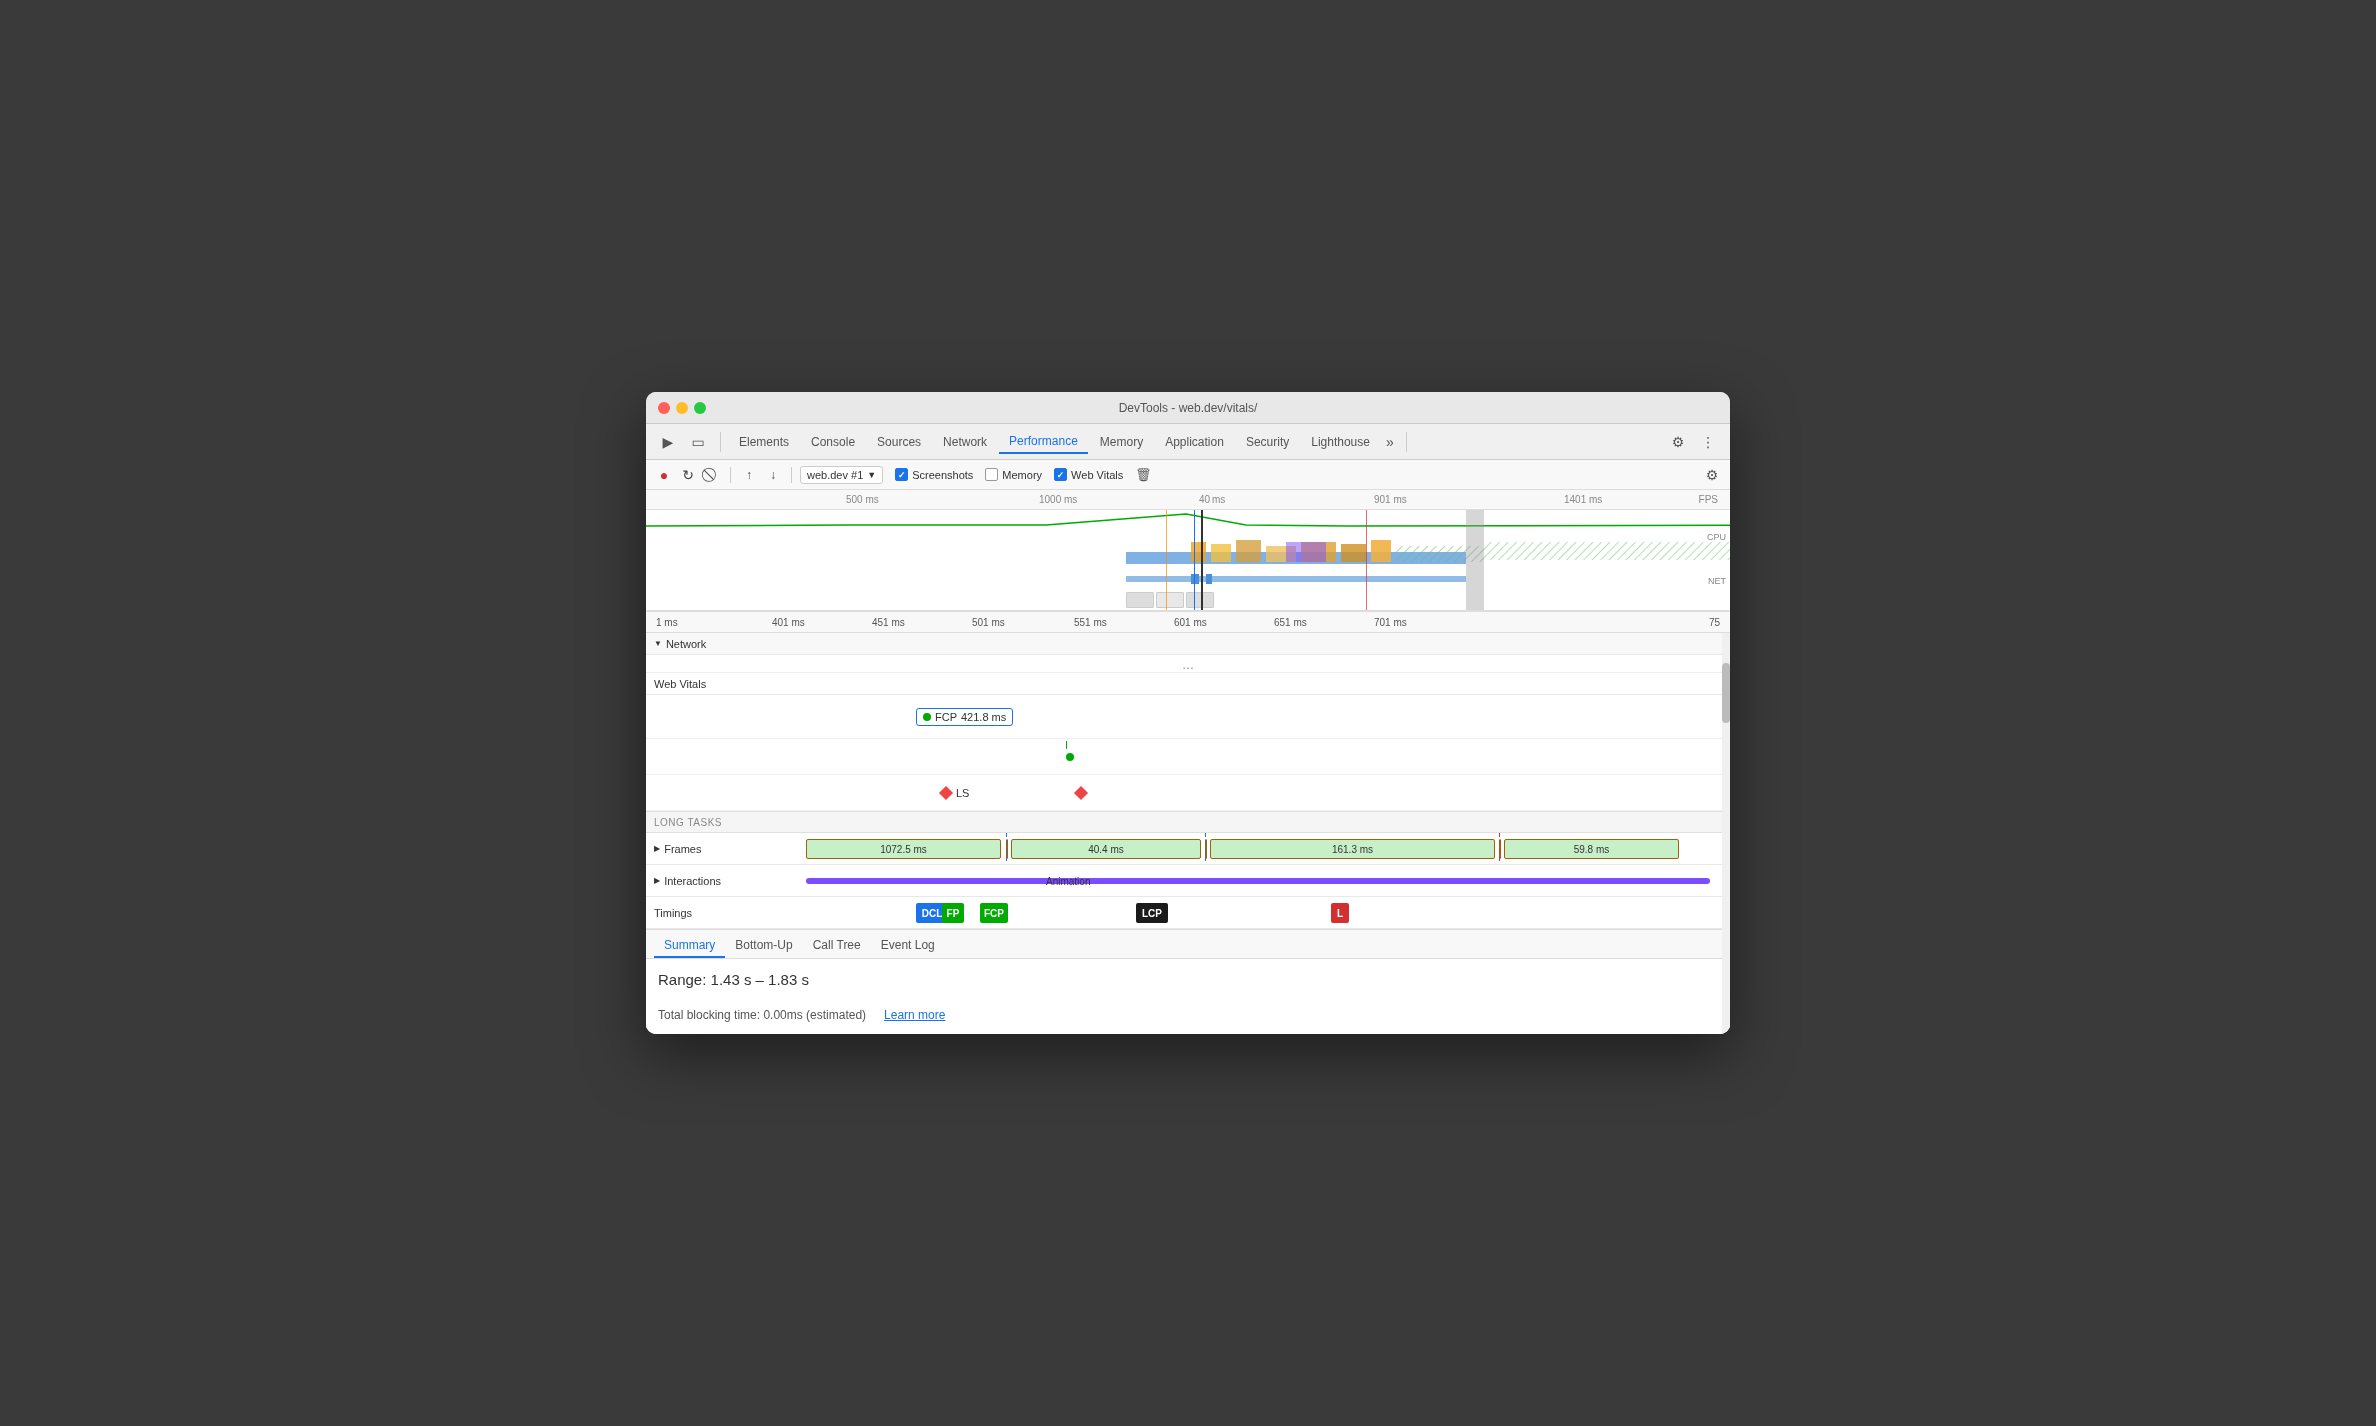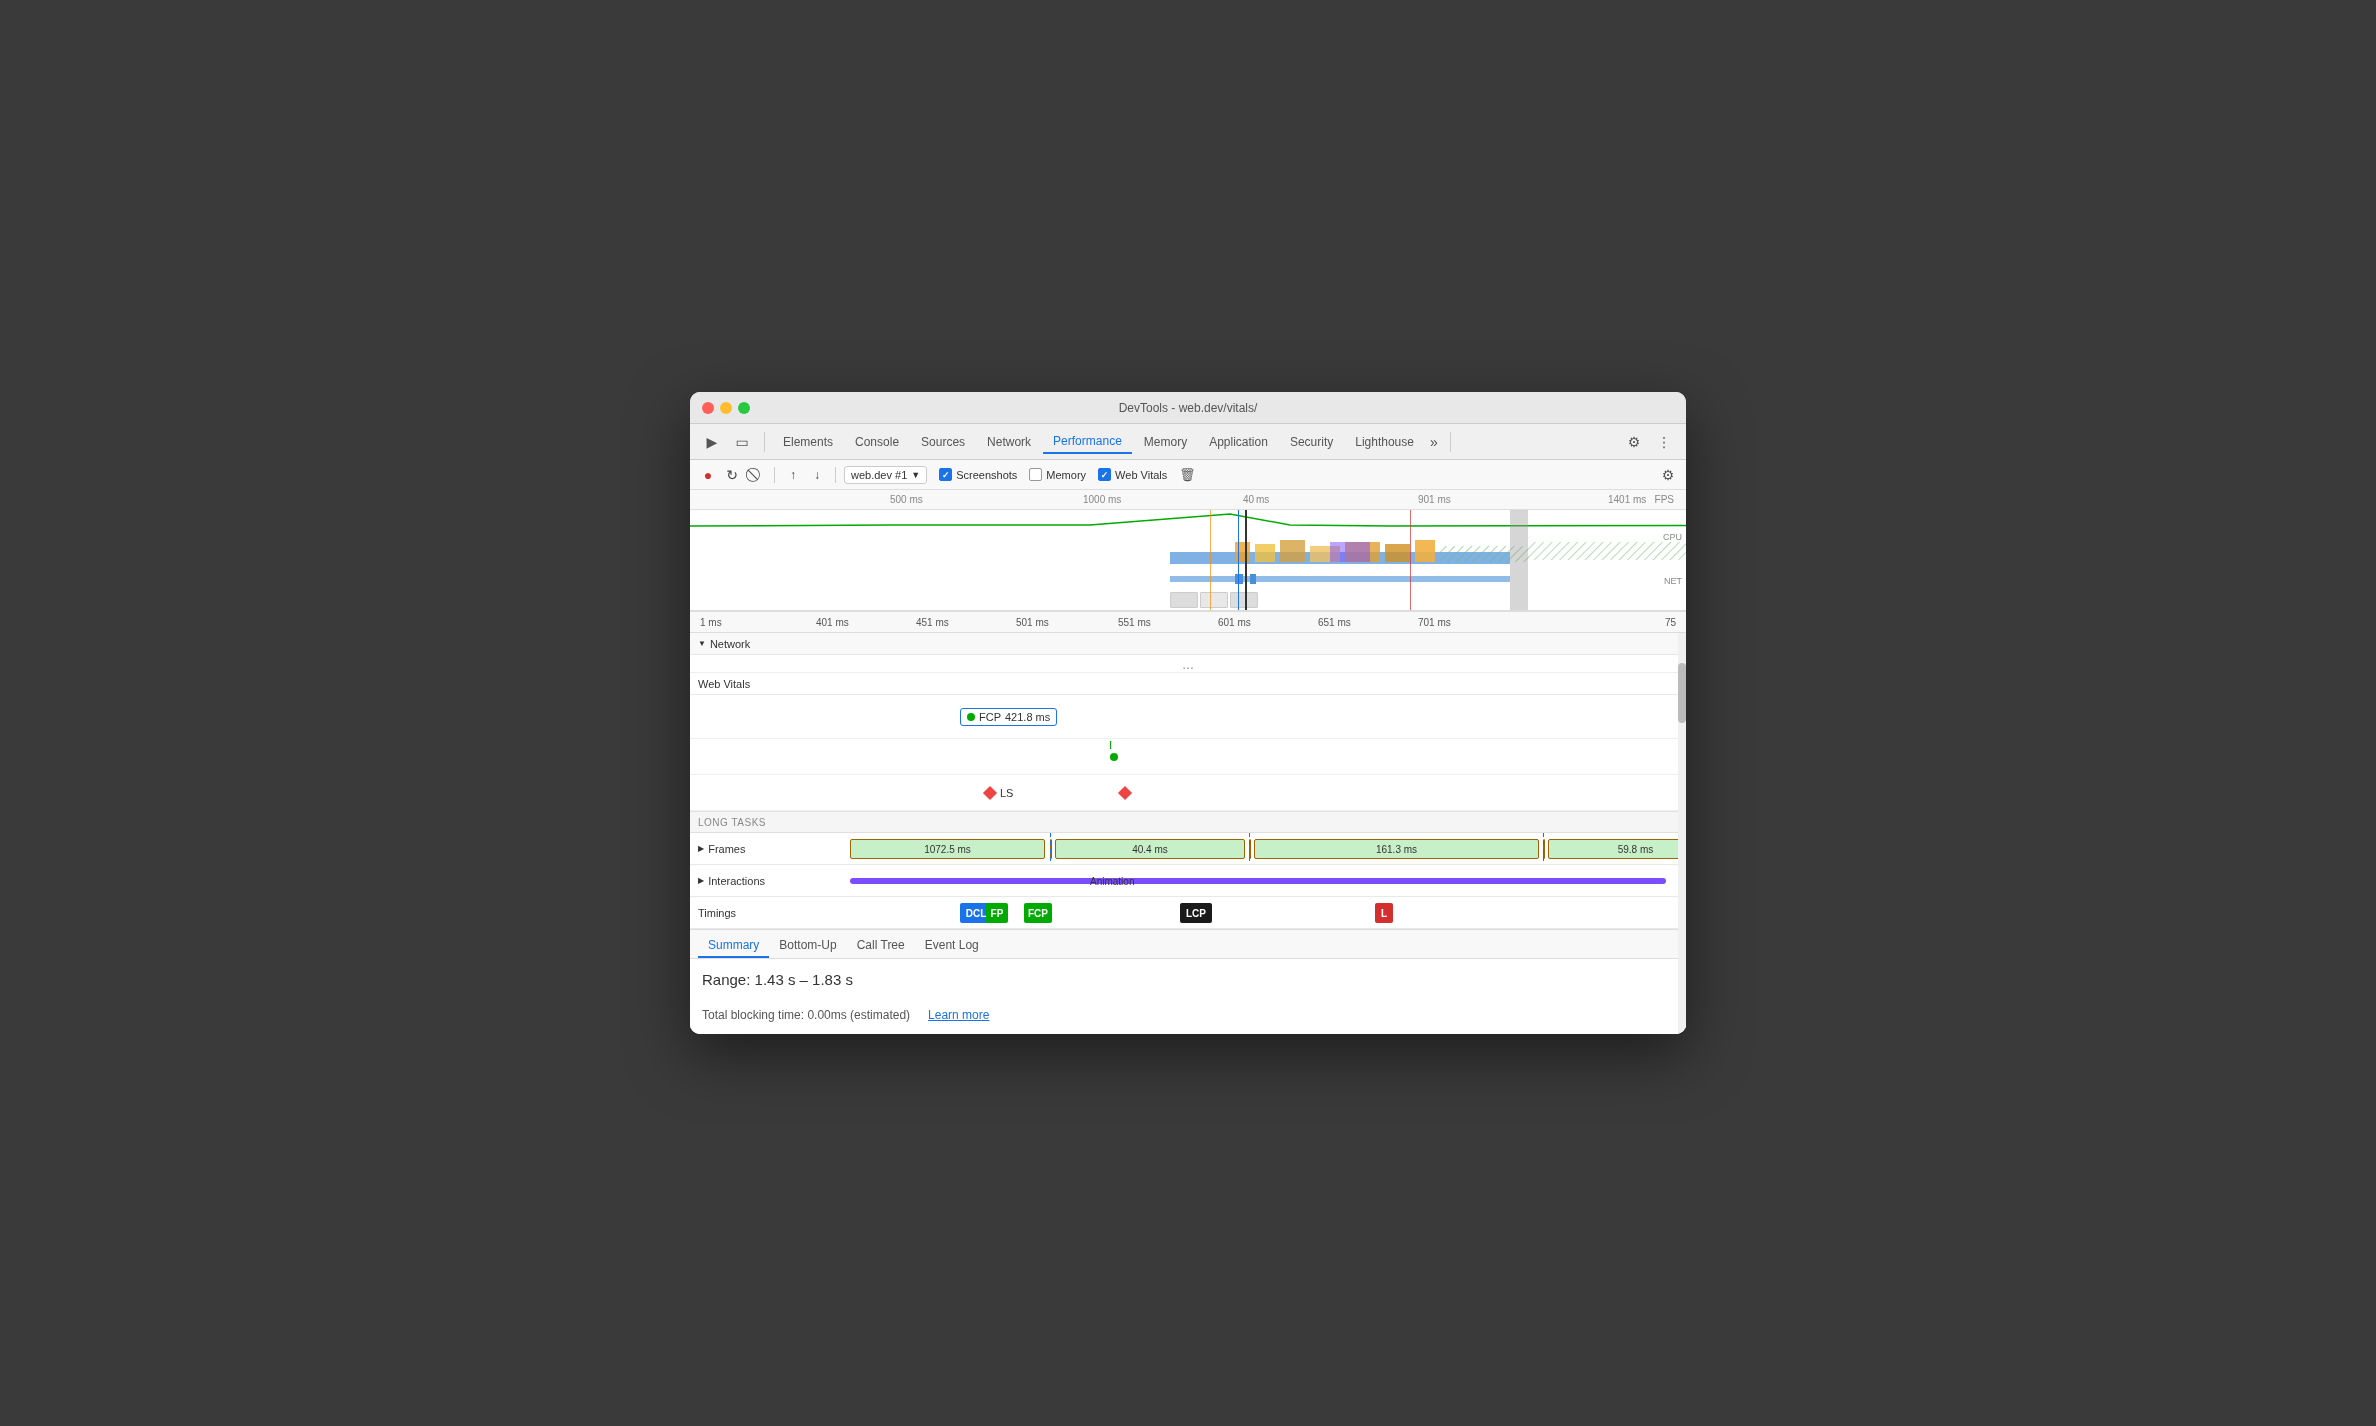--- a/index.html
+++ b/index.html
@@ -5,21 +5,21 @@
     * { box-sizing: border-box; margin: 0; padding: 0; }
     body {
       background: #3a3a3a;
       display: flex;
       justify-content: center;
       align-items: center;
       min-height: 100vh;
       font-family: -apple-system, BlinkMacSystemFont, 'Helvetica Neue', Arial, sans-serif;
     }
     .window {
-      width: 996px;
+      width: 1084px;
       background: #f5f5f5;
       border-radius: 10px;
       box-shadow: 0 20px 60px rgba(0,0,0,0.5);
       overflow: hidden;
     }
     .title-bar {
       background: #e8e8e8;
       height: 32px;
       display: flex;
       align-items: center;

